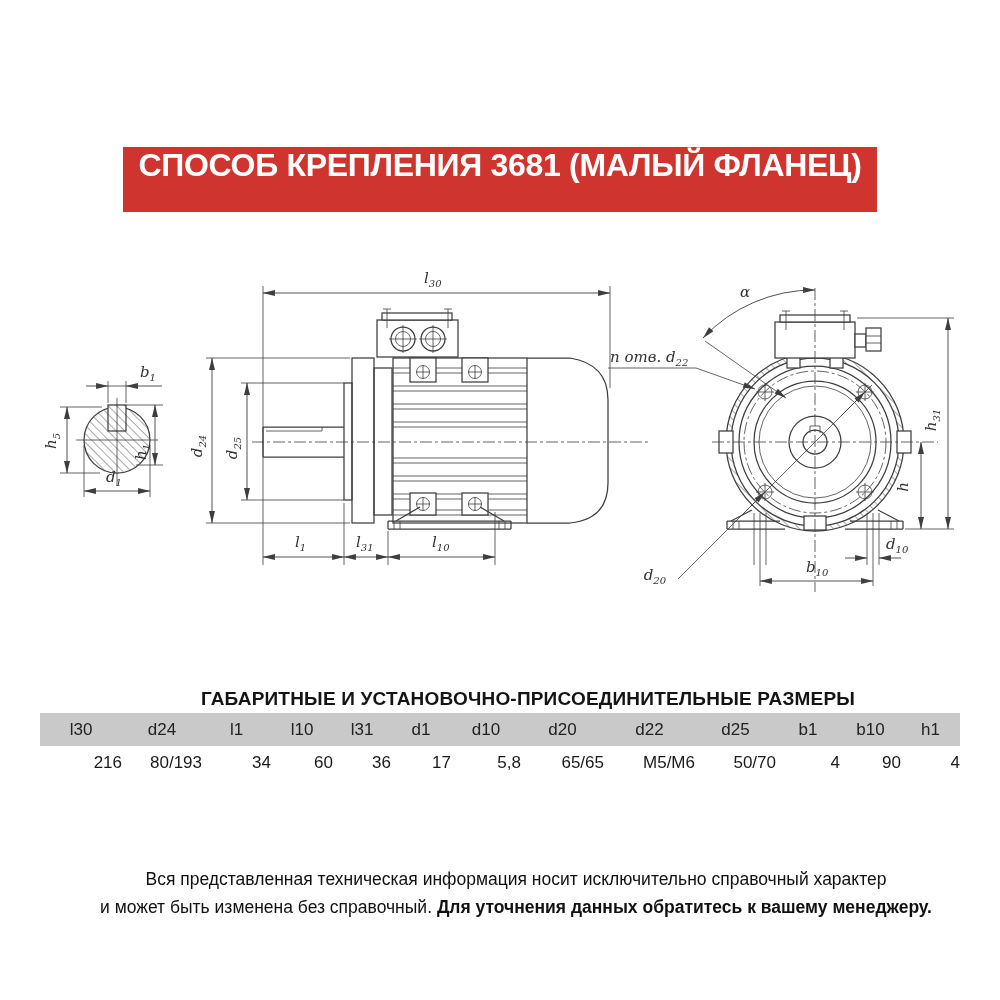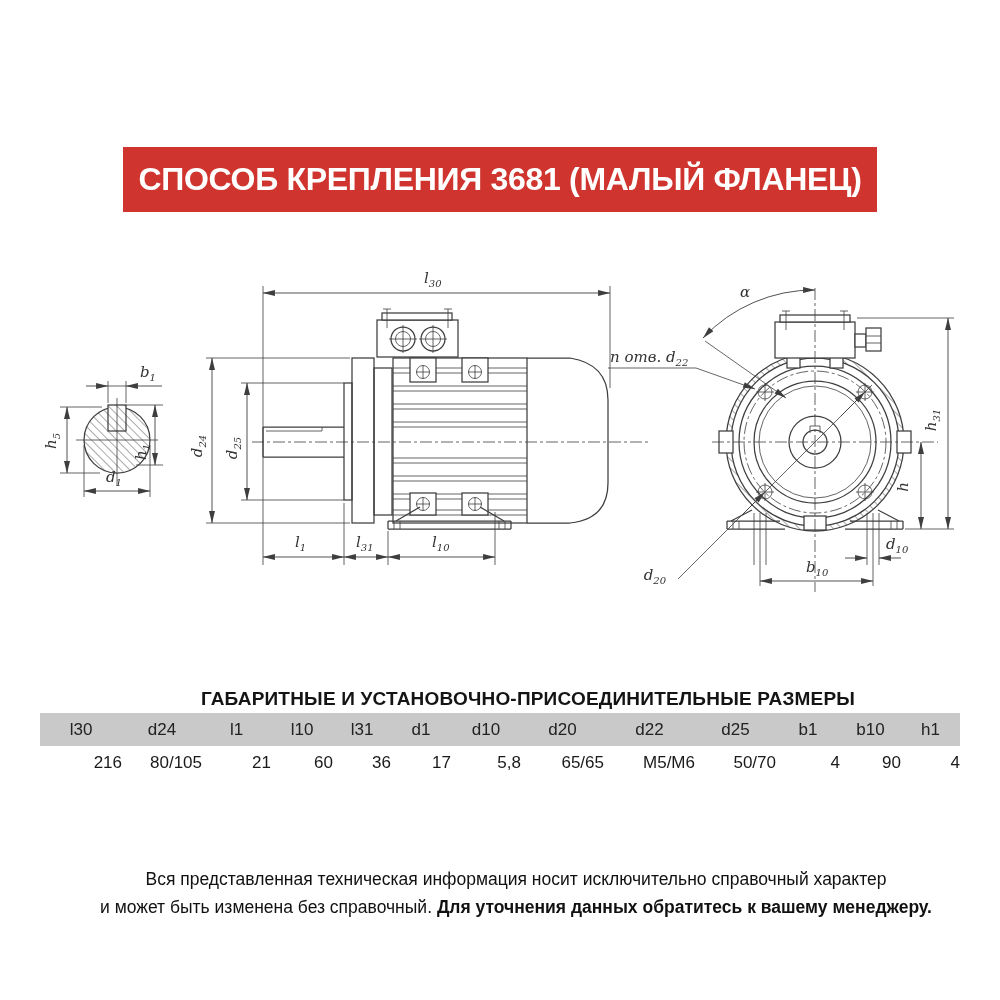--- a/index.html
+++ b/index.html
@@ -8,21 +8,21 @@
     --stroke:#3e3e3e;
     --page-bg:#ffffff;
   }
   html,body{margin:0;padding:0;}
   body{
     width:1000px;height:1000px;position:relative;background:var(--page-bg);
     font-family:"Liberation Sans",sans-serif;color:#1a1a1a;overflow:hidden;
   }
   .banner{
     position:absolute;left:123px;top:147px;width:754px;height:65px;
-    background:var(--accent);color:#fff;display:flex;align-items:center;justify-content:center;
+    background:var(--accent);color:#fff;display:flex;align-items:flex-start;justify-content:center;
     font-weight:bold;font-size:32px;letter-spacing:-0.3px;white-space:nowrap;
   }
   .drawing{position:absolute;left:0;top:0;width:1000px;height:640px;}
 
   
   .ol{stroke:var(--stroke);stroke-width:1.25;fill:none;}
   .olw{stroke:var(--stroke);stroke-width:1.25;fill:#fff;}
   .olh{stroke:var(--stroke);stroke-width:1.25;fill:url(#hatch);}
   .tl{stroke:var(--stroke);stroke-width:0.8;fill:none;}
   .cl{stroke:var(--stroke);stroke-width:0.8;fill:none;stroke-dasharray:12 3 3 3;}
@@ -337,22 +337,22 @@
       <th>d22</th>
       <th>d25</th>
       <th>b1</th>
       <th>b10</th>
       <th>h1</th>
     </tr>
   </thead>
   <tbody>
     <tr>
       <td>216</td>
-      <td>80/105</td>
-      <td>21</td>
+      <td>80/193</td>
+      <td>34</td>
       <td>60</td>
       <td>36</td>
       <td>17</td>
       <td>5,8</td>
       <td>65/65</td>
       <td>M5/M6</td>
       <td>50/70</td>
       <td>4</td>
       <td>90</td>
       <td>4</td>

